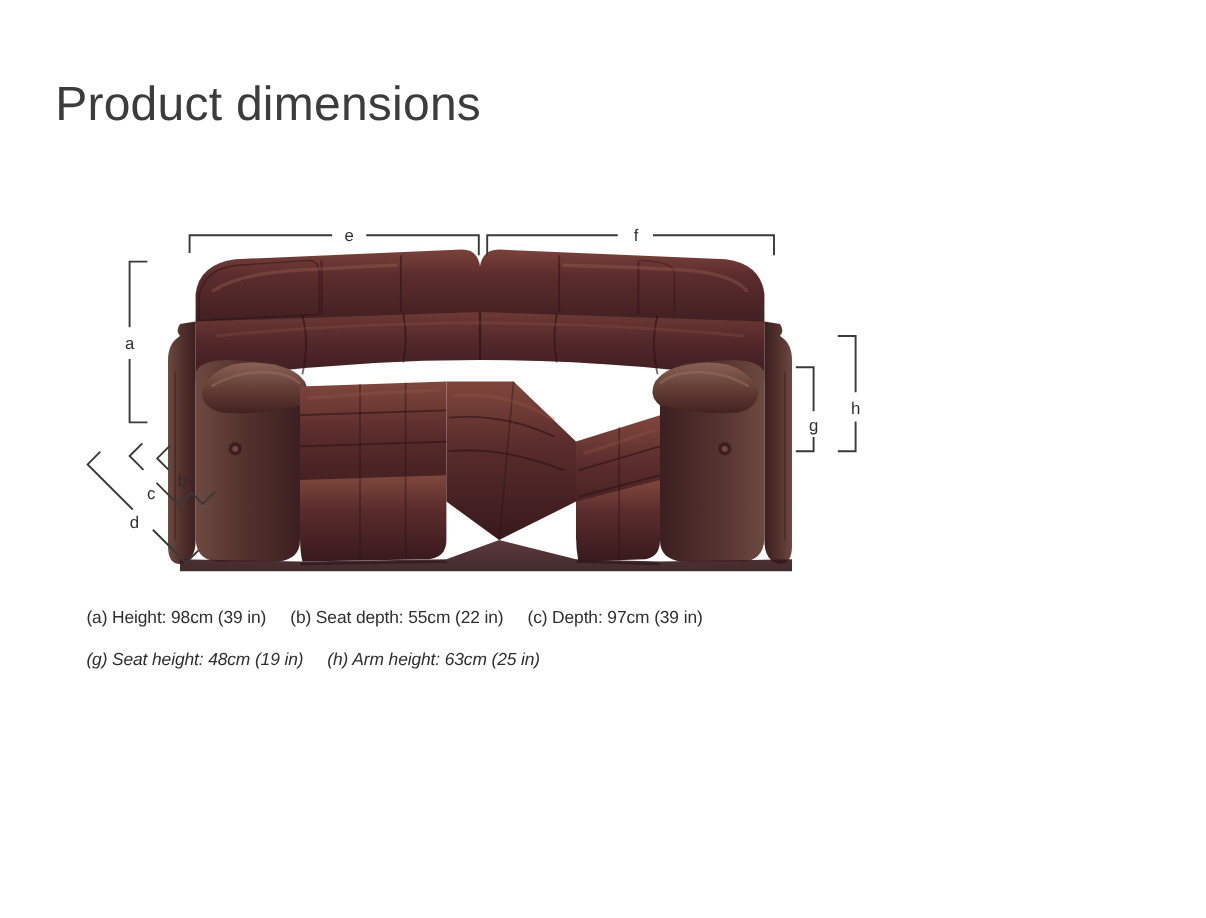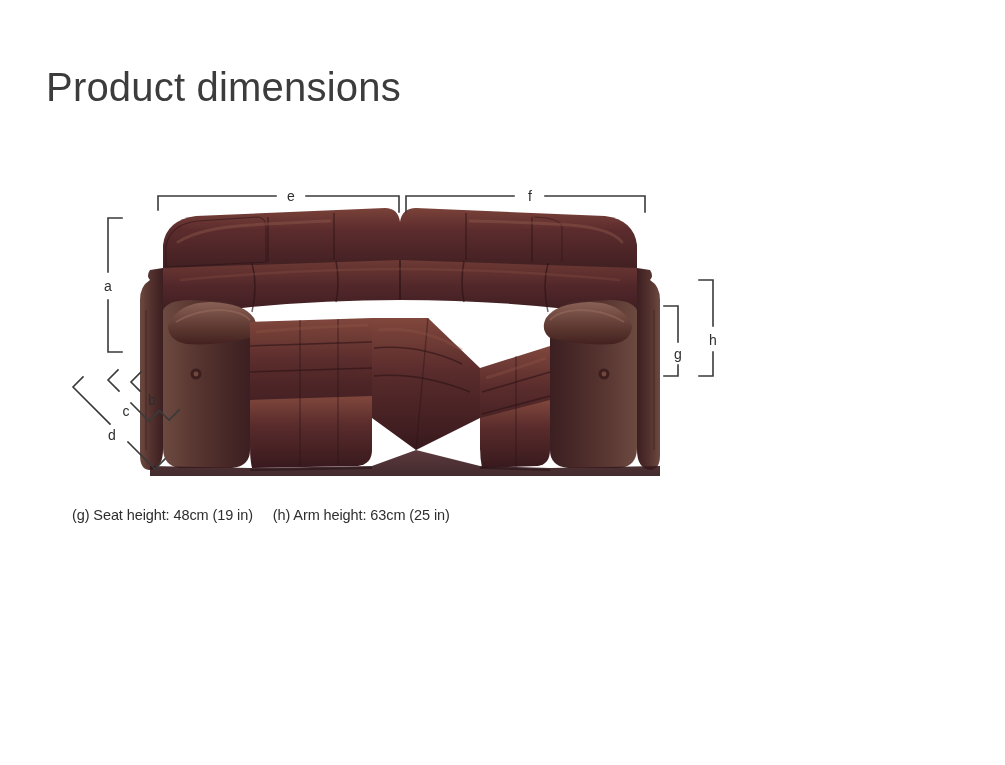--- a/index.html
+++ b/index.html
@@ -55,21 +55,21 @@
     width: 860px;
   }
   .legend-line {
     font-size: 14.5px;
     color: #2e2e2e;
     line-height: 1;
     margin-bottom: 20px;
     white-space: nowrap;
     letter-spacing: -0.1px;
   }
-  .legend-line:last-child { margin-bottom: 0; }
+  .legend-line:last-child { margin-bottom: 0; font-style: italic; }
   .legend-item { margin-right: 16px; }
   .legend-item:last-child { margin-right: 0; }
 </style>
 </head>
 <body>
 
 <div id="page">
 
   <h1 id="page-title">Product dimensions</h1>
 
@@ -262,18 +262,23 @@
         <text x="713" y="195">h</text>
         <text x="152" y="255">b</text>
         <text x="126" y="266">c</text>
         <text x="112" y="290">d</text>
       </g>
     </svg>
   </div>
 
   <div id="legend">
     <div class="legend-line">
+      <span class="legend-item">(a) Height: 98cm (39 in)</span>
+      <span class="legend-item">(b) Seat depth: 55cm (22 in)</span>
+      <span class="legend-item">(c) Depth: 97cm (39 in)</span>
+    </div>
+    <div class="legend-line">
       <span class="legend-item">(g) Seat height: 48cm (19 in)</span>
       <span class="legend-item">(h) Arm height: 63cm (25 in)</span>
     </div>
   </div>
 
 </div>
 
 </body></html>

